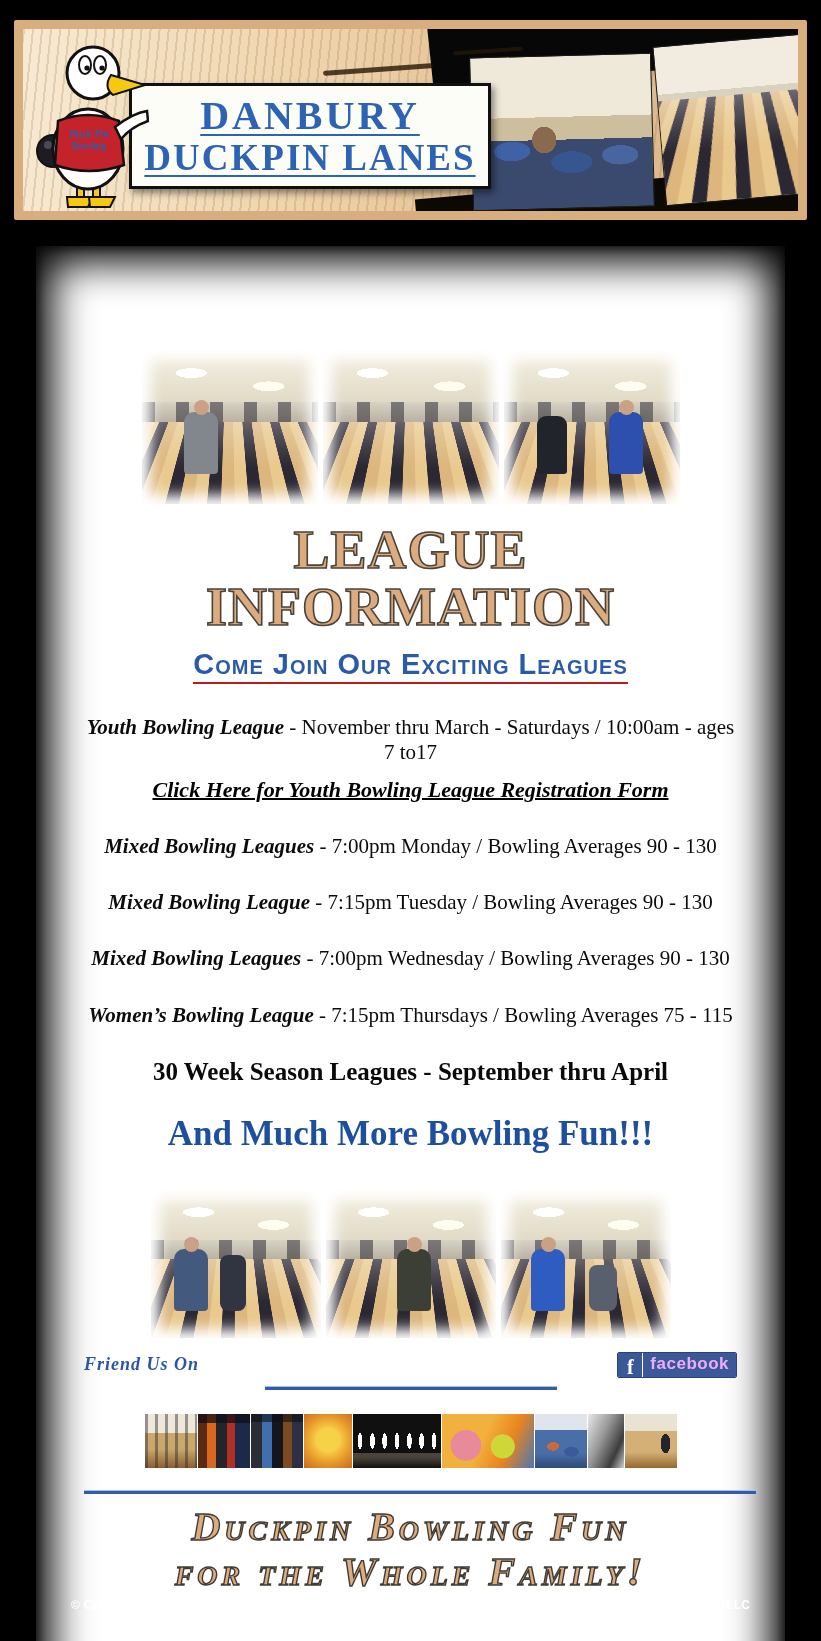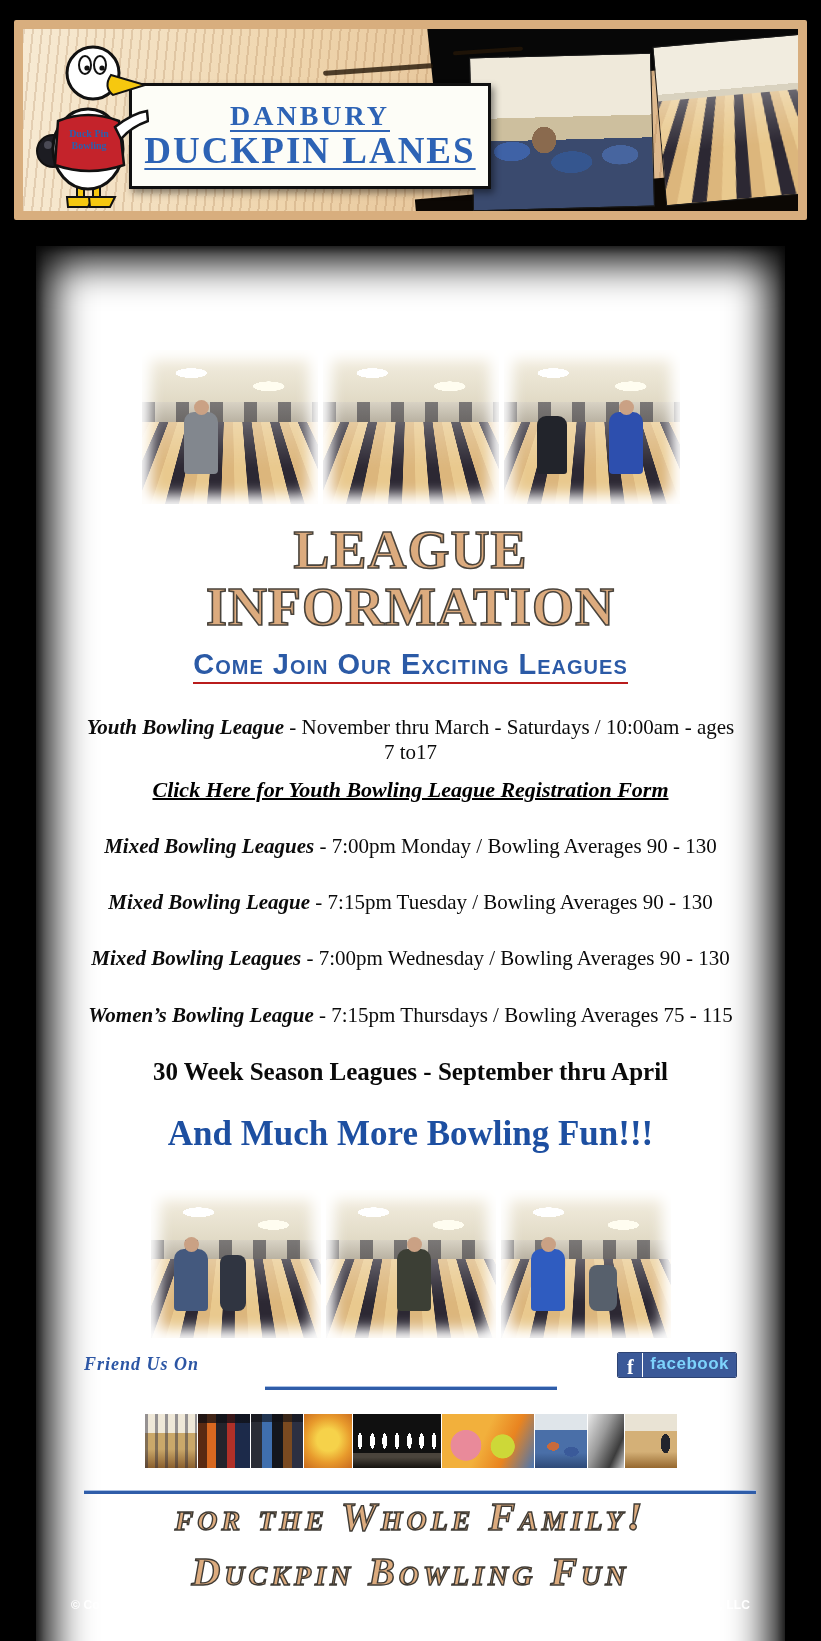--- a/index.html
+++ b/index.html
@@ -37,21 +37,21 @@
   .sign{
     position:absolute;left:106px;top:54px;width:356px;height:100px;z-index:4;
     background:#fdfdf7;border:3px solid #101010;box-shadow:3px 4px 7px rgba(0,0,0,.45);
     display:flex;flex-direction:column;align-items:center;justify-content:center;gap:2px;
   }
   .sign .l1,.sign .l2{
     font-family:"Liberation Serif",serif;font-weight:bold;color:#2d63b5;
     line-height:1.04;letter-spacing:3px;
     text-decoration:underline;text-decoration-thickness:2px;text-underline-offset:5px;
   }
-  .sign .l1{font-size:28px;}
+  .sign .l1{font-size:40px;}
   .sign .l2{font-size:37px;letter-spacing:2px;}
   .duck{position:absolute;left:8px;top:6px;z-index:5;}
   
   .card{
     position:absolute;left:36px;top:246px;width:749px;height:1588px;border-radius:0;
     background:#fff;
     box-shadow:inset 0 0 40px 16px #000, inset 0 0 8px 2px rgba(0,0,0,.65);
   }
   .card-inner{position:relative;width:100%;height:100%;box-sizing:border-box;padding:104px 48px 0;text-align:center;}
   
@@ -102,21 +102,21 @@
   }
   .season{margin-top:30px;font-size:25px;font-weight:bold;color:#0a0a0a;}
   .morefun{margin-top:28px;font-size:35px;font-weight:bold;color:#1d4fa1;}
   .photos.row2{margin-top:36px;}
   
   .friend-row{margin-top:14px;display:flex;justify-content:space-between;align-items:center;gap:10px;}
   .friend-label{font-size:18px;font-weight:bold;font-style:italic;color:#2b55a4;letter-spacing:1px;}
   .fb-badge{display:inline-flex;align-items:stretch;cursor:pointer;border:1px solid #2d4373;border-radius:2px;overflow:hidden;height:24px;}
   .fb-f{width:24px;background:#3b5998;color:#fff;font-family:"Liberation Serif",serif;font-weight:bold;font-size:20px;
     display:flex;align-items:flex-end;justify-content:center;line-height:1;border-right:1px solid #fff;}
-  .fb-word{background:#3b5998;color:#7dd3fc;font-family:"Liberation Sans",sans-serif;font-weight:bold;font-size:17px;
+  .fb-word{background:#3b5998;color:#f0abfc;font-family:"Liberation Sans",sans-serif;font-weight:bold;font-size:17px;
     display:flex;align-items:center;padding:0 7px 2px;letter-spacing:.5px;}
   .fb-divider{margin:8px auto 0;width:292px;height:4px;
     background:linear-gradient(180deg,#a9c0e4 0 35%,#2f5da9 35%);}
   
   .strip{margin-top:24px;display:flex;justify-content:center;gap:1px;height:54px;}
   .tile{height:100%;flex:none;}
   .tile.t-alley1{width:52px;background:
     repeating-linear-gradient(90deg, rgba(40,40,60,.45) 0 3px, rgba(0,0,0,0) 3px 10px),
     linear-gradient(180deg,#efe8d8 0 35%,#caa86a 35% 65%,#8a5f2e);}
   .tile.t-arcade1{width:52px;background:
@@ -304,19 +304,19 @@
       <div class="tile t-poster"></div>
       <div class="tile t-pins"></div>
       <div class="tile t-mural"></div>
       <div class="tile t-crowd"></div>
       <div class="tile t-bw"></div>
       <div class="tile t-alley2"></div>
     </div>
 
     <div class="big-divider"></div>
 
+    <div class="tagline">Duckpin Bowling Fun</div>
     <div class="tagline" style="margin-top:0;">for the Whole Family!</div>
-    <div class="tagline">Duckpin Bowling Fun</div>
 
   </div>
 </div>
 
 <div class="footer">© Copyright Danbury Duckpin Lanes 2012, All Rights Reserved | Web Site By: R.E. Lawlor Graphics &amp; Printing, LLC</div>
 
 </body></html>

